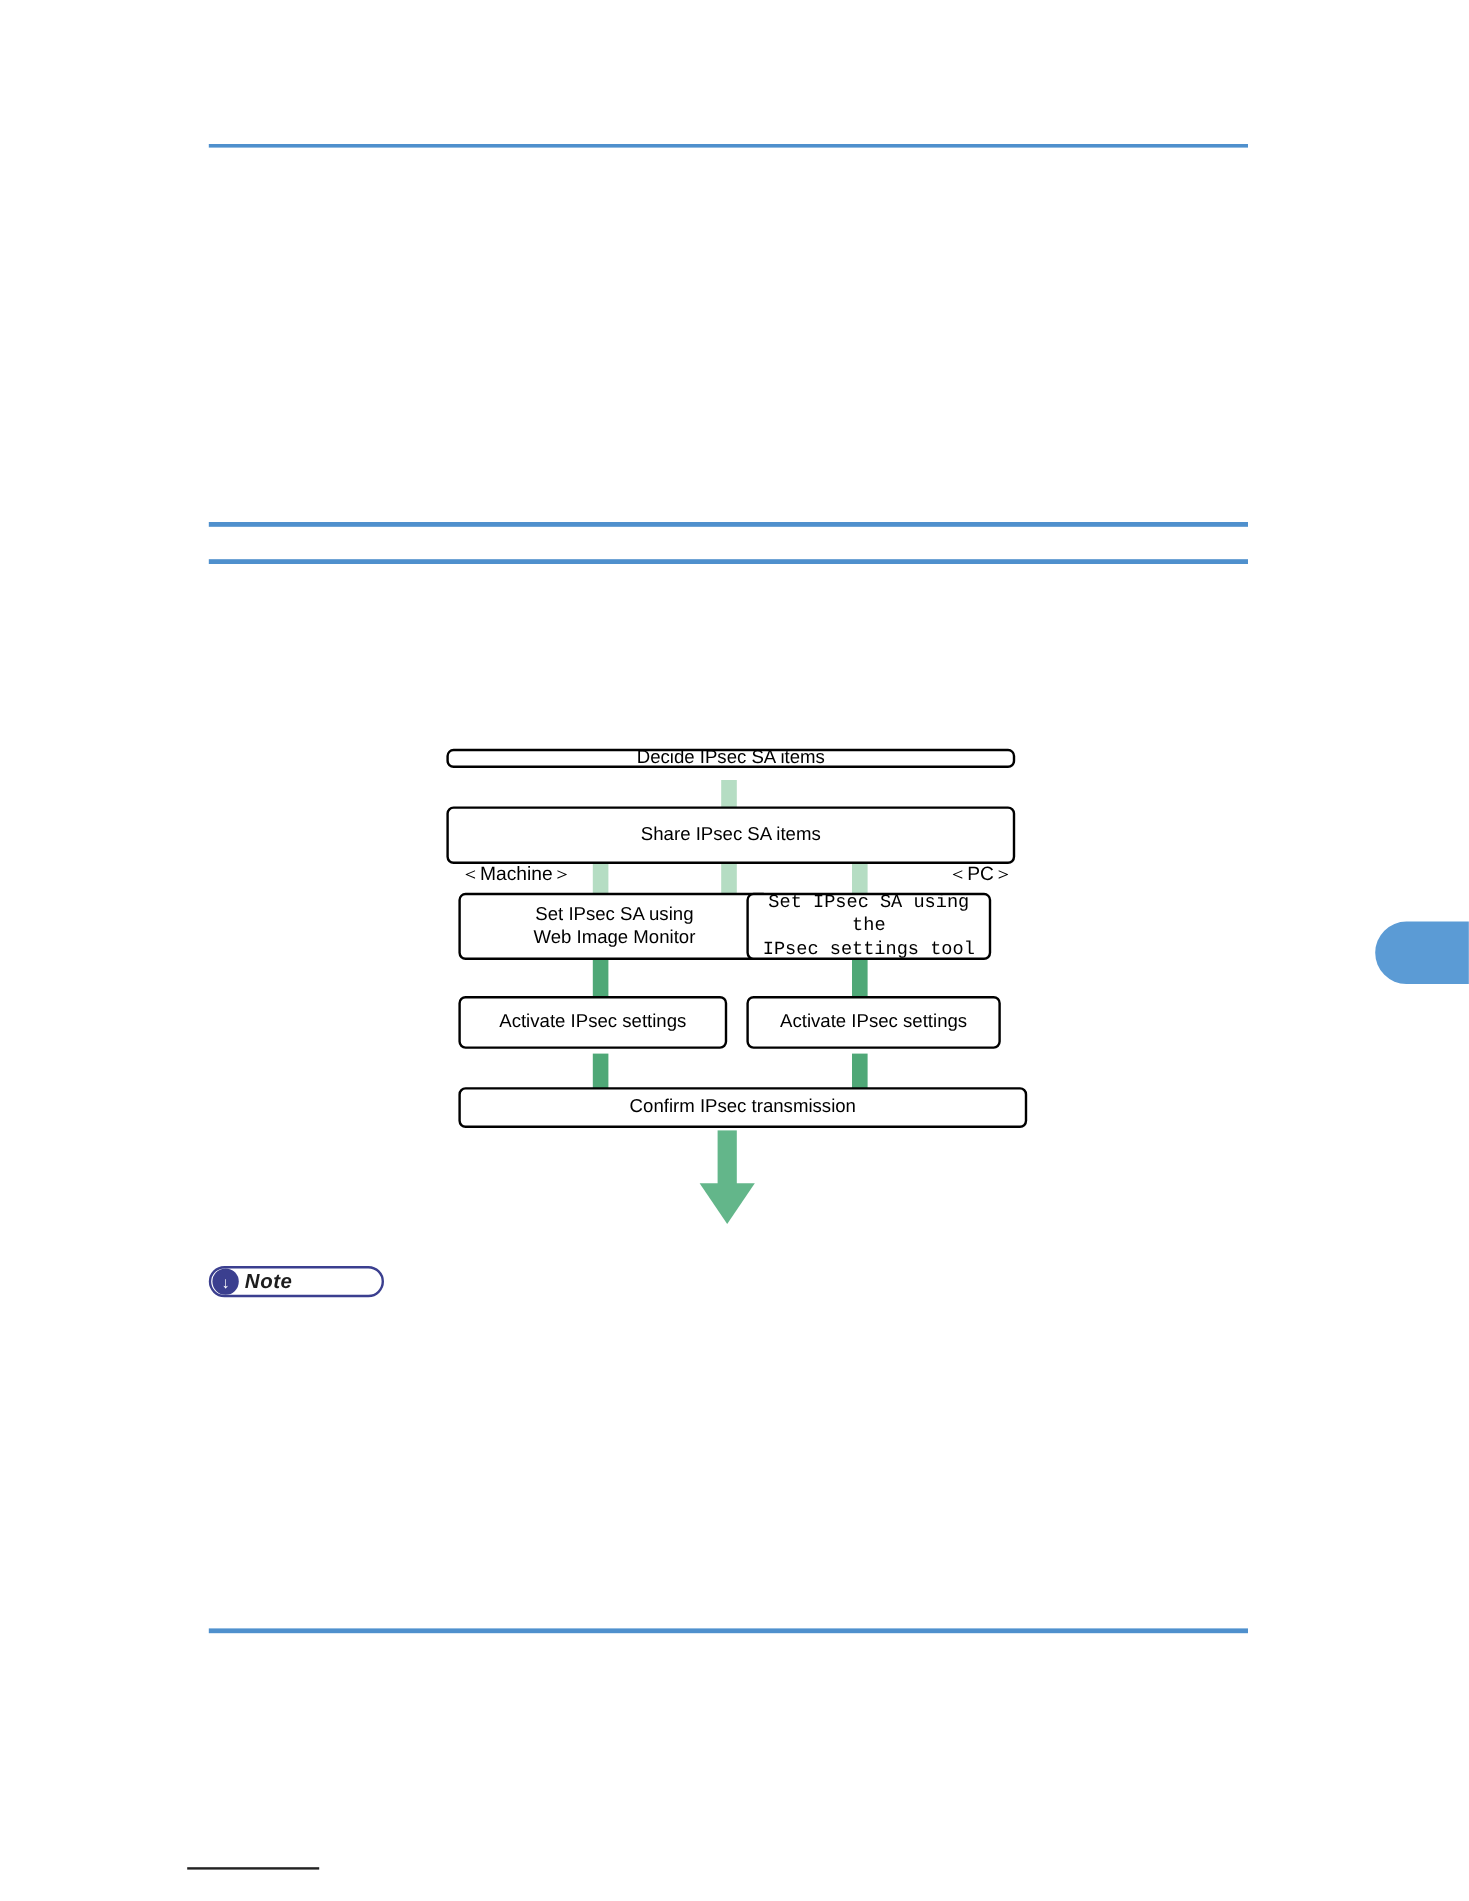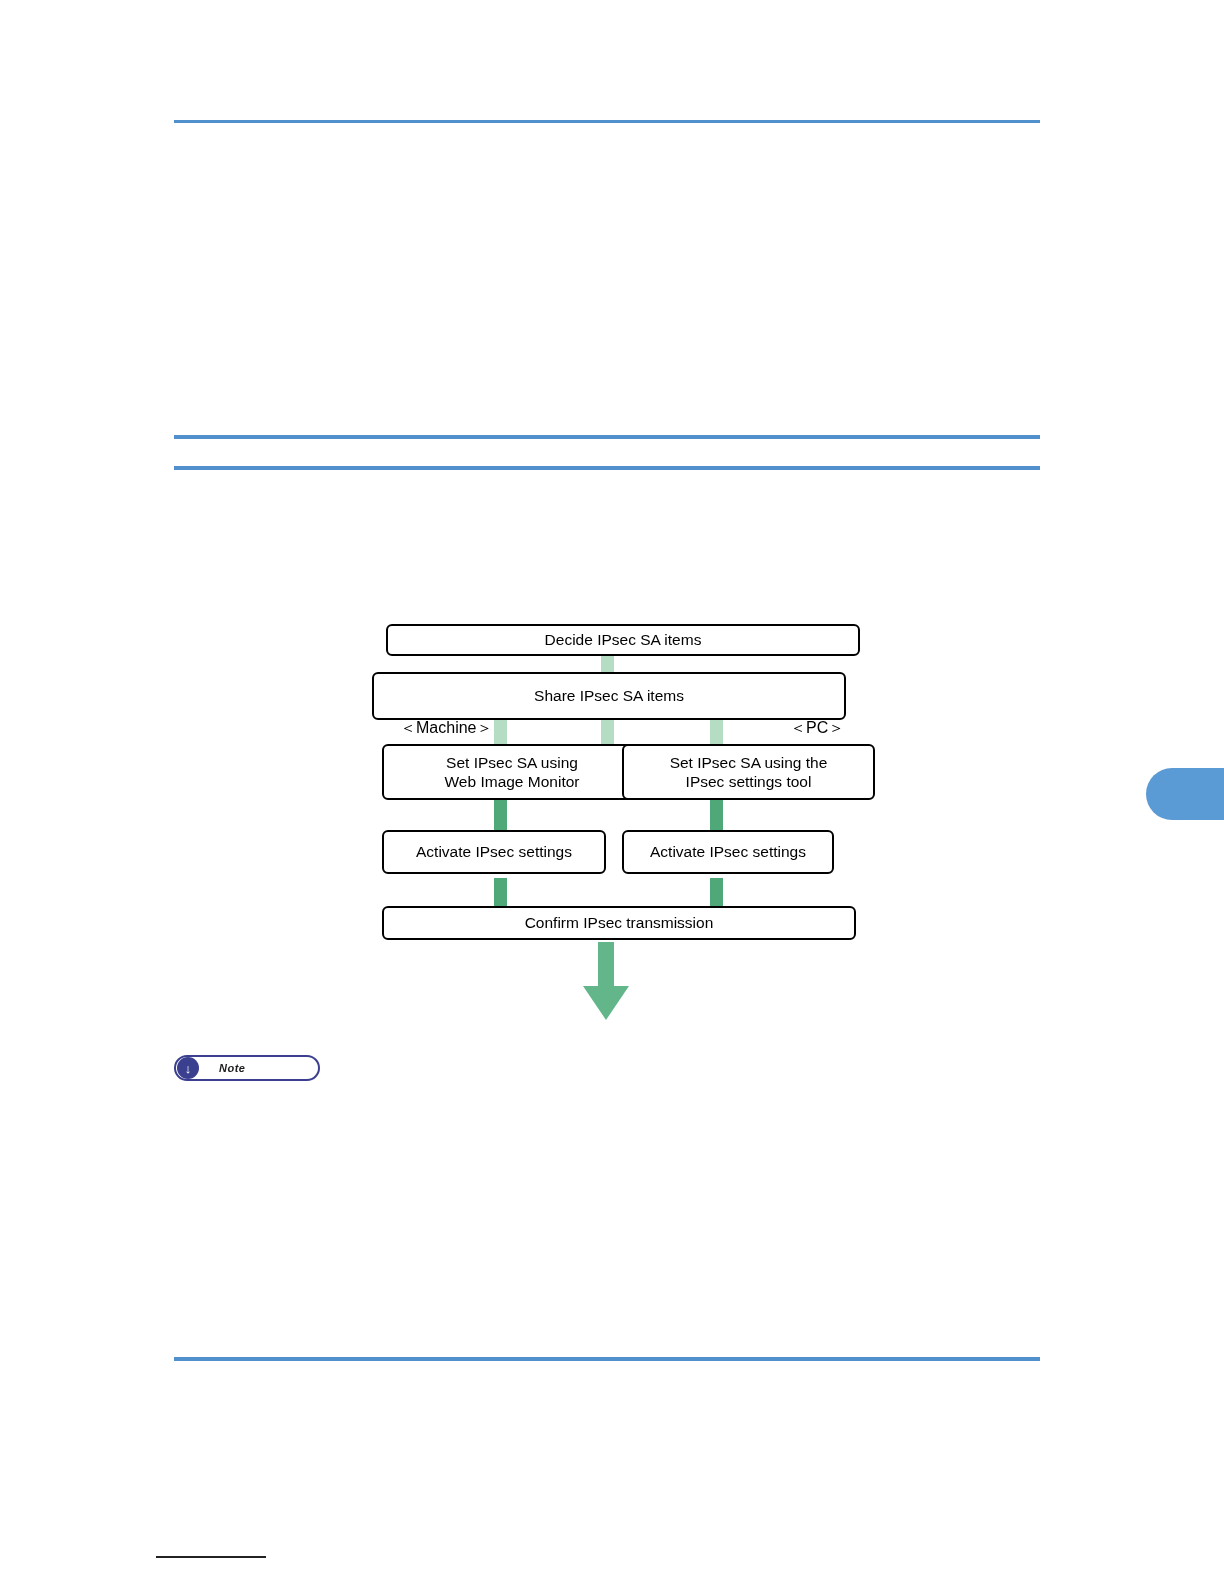--- a/index.html
+++ b/index.html
@@ -122,24 +122,24 @@
     margin-left: 1px;
     display: flex;
     align-items: center;
     justify-content: center;
     color: #ffffff;
     font-size: 13px;
     line-height: 1;
     flex: none;
   }
   #note-text {
-    margin-left: 20px;
+    margin-left: 5px;
     font-weight: bold;
     font-style: italic;
-    font-size: 11px;
+    font-size: 17px;
     color: #1d1d1d;
     letter-spacing: 0.5px;
   }
 
   
   #footer-rule {
     position: absolute;
     left: 156px;
     top: 1556px;
     width: 110px;
@@ -166,32 +166,32 @@
 
   <div class="connector conn-dark" style="left:124px; top:188px; height:38px;"></div>
   <div class="connector conn-dark" style="left:340px; top:188px; height:38px;"></div>
 
   <div class="connector conn-dark" style="left:124px; top:266px; height:46px;"></div>
   <div class="connector conn-dark" style="left:340px; top:266px; height:46px;"></div>
 
   <div id="arrow-shaft"></div>
   <div id="arrow-head"></div>
 
-  <div class="node" style="left:16px; top:12px; width:474px; height:32px;">Decide IPsec SA items</div>
+  <div class="node" style="left:2px; top:12px; width:474px; height:16px;">Decide IPsec SA items</div>
 
   <div class="node" style="left:2px; top:60px; width:474px; height:48px;">Share IPsec SA items</div>
 
-  <div class="col-label" style="left:30px; top:106px;">＜Machine＞</div>
+  <div class="col-label" style="left:14px; top:106px;">＜Machine＞</div>
 
   <div class="col-label" style="left:420px; top:106px;">＜PC＞</div>
 
   <div class="node" style="left:12px; top:132px; width:260px; height:56px;">Set IPsec SA using
 Web Image Monitor</div>
 
-  <div class="node" style="left:252px; top:132px; width:253px; height:56px;">Set IPsec SA using the
+  <div class="node" style="left:252px; top:132px; width:204px; height:56px;font-family:Liberation Mono, monospace;">Set IPsec SA using the
 IPsec settings tool</div>
 
   <div class="node" style="left:12px; top:218px; width:224px; height:44px;">Activate IPsec settings</div>
 
   <div class="node" style="left:252px; top:218px; width:212px; height:44px;">Activate IPsec settings</div>
 
   <div class="node" style="left:2px; top:294px; width:474px; height:34px;margin-left:10px;">Confirm IPsec transmission</div>
 </div>
 
 <div id="note-badge">

